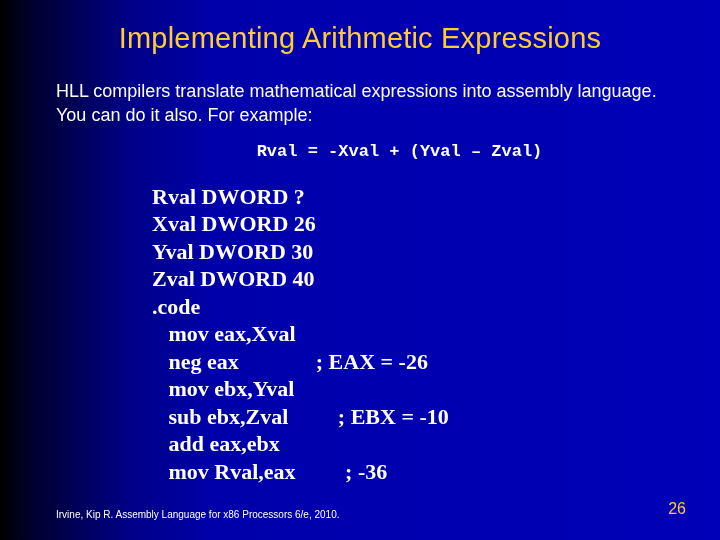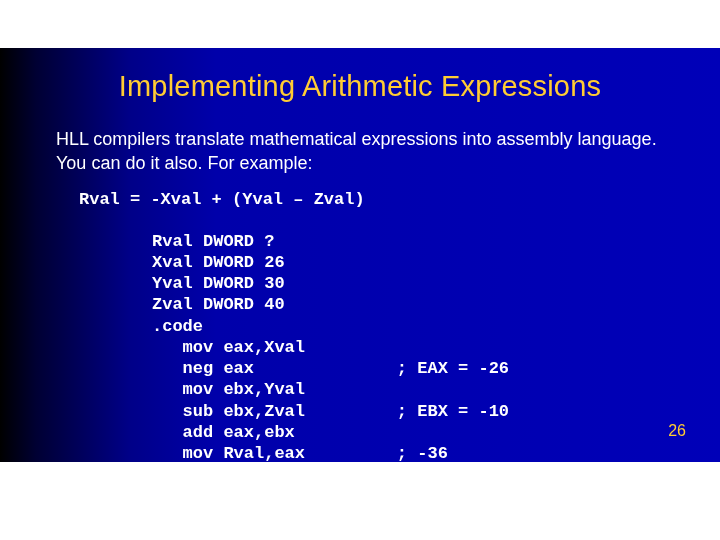--- a/index.html
+++ b/index.html
@@ -5,25 +5,24 @@
   html, body {
     margin: 0;
     padding: 0;
     width: 720px;
     height: 540px;
     overflow: hidden;
     font-family: Arial, Helvetica, sans-serif;
   }
   .slide {
     width: 720px;
-    height: 414px;
+    height: 540px;
     background: linear-gradient(to right, #000000 0%, #000033 5%, #000088 18%, #0000aa 30%, #0000b8 100%);
     position: relative;
     box-sizing: border-box;
-    margin-top: 48px;
   }
   .title {
     color: #ffcc33;
     font-size: 29px;
     font-weight: normal;
     text-align: center;
     padding-top: 22px;
     padding-bottom: 12px;
     letter-spacing: 0.2px;
   }
@@ -32,25 +31,26 @@
     font-size: 18px;
     line-height: 1.35;
     padding: 12px 47px 0 56px;
   }
   .expr {
     color: #ffffff;
     font-family: "Courier New", Courier, monospace;
     font-size: 17px;
     font-weight: bold;
     padding: 14px 0 0 79px;
+    text-align: center;
   }
   .code-block {
     color: #ffffff;
-    font-family: Liberation Mono, monospace;
-    font-size: 17px;
+    font-family: Liberation Serif, serif;
+    font-size: 22px;
     font-weight: bold;
     white-space: pre;
     padding: 22px 0 0 152px;
     line-height: 1.25;
   }
   .footer {
     position: absolute;
     bottom: 20px;
     left: 56px;
     color: #ffffff;
@@ -75,14 +75,15 @@
 Xval DWORD 26
 Yval DWORD 30
 Zval DWORD 40
 .code
    mov eax,Xval
    neg eax              ; EAX = -26
    mov ebx,Yval
    sub ebx,Zval         ; EBX = -10
    add eax,ebx
    mov Rval,eax         ; -36</div>
+  <div class="footer">Irvine, Kip R. Assembly Language for x86 Processors 6/e, 2010.</div>
   <div class="pagenum">26</div>
 </div>
 
 </body></html>

